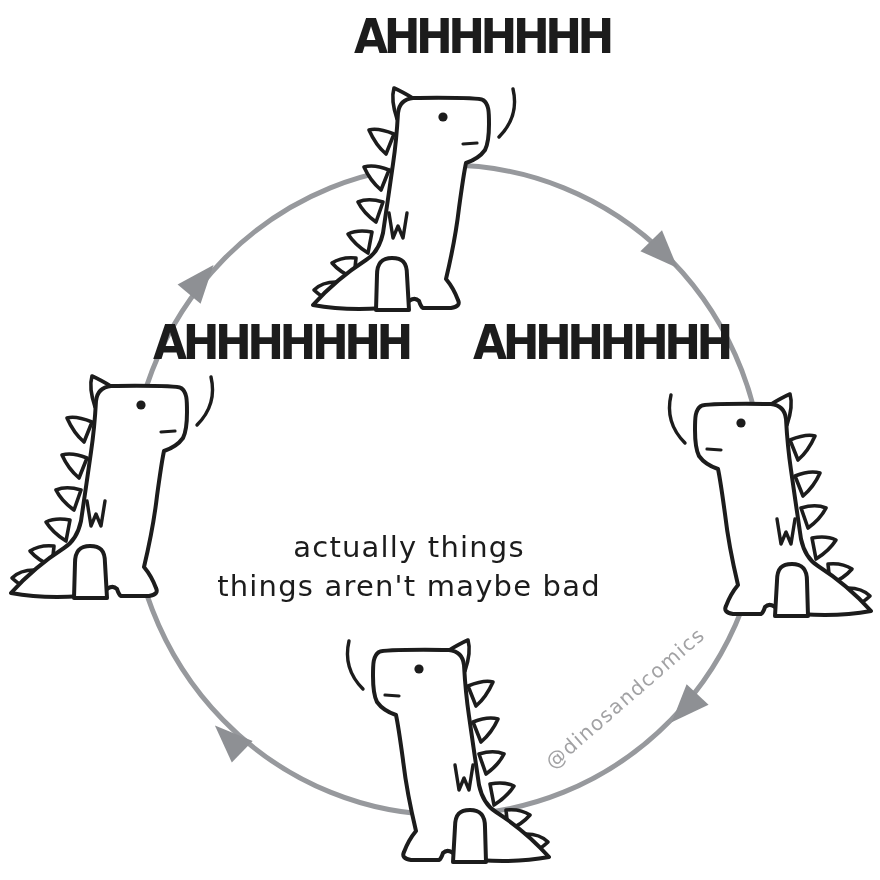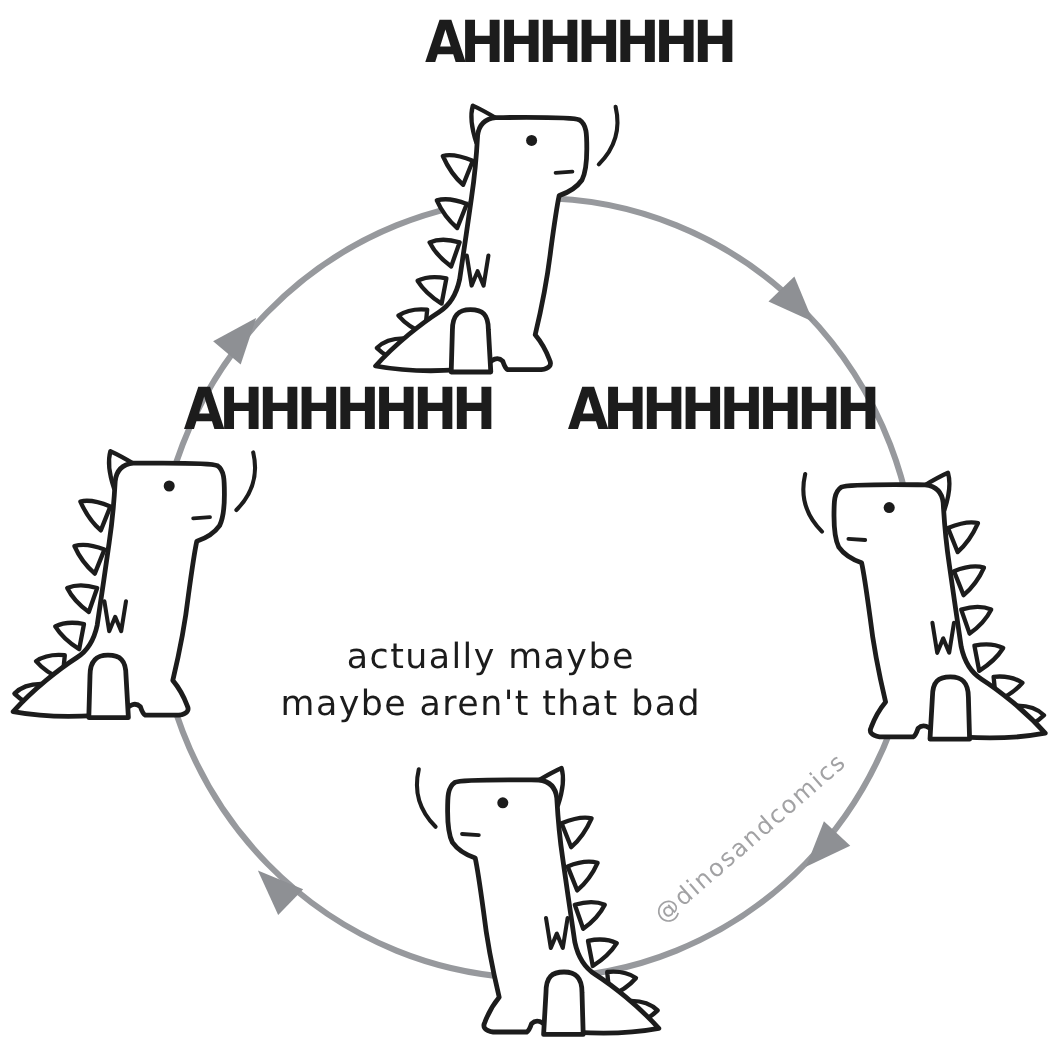--- a/index.html
+++ b/index.html
@@ -120,17 +120,17 @@
     <use href="#dino" transform="translate(552,638) scale(-1,1)"></use>
 
     <text class="watermark-text" fill="#a2a2a4" transform="translate(553,770) rotate(-41)">@dinosandcomics</text>
   </svg>
 
   <div class="scream top">AHHHHHHH</div>
   <div class="scream left">AHHHHHHH</div>
   <div class="scream right">AHHHHHHH</div>
 
   <div class="calm">
-    <div>actually maybe</div>
-    <div>maybe aren't that bad</div>
+    <div>actually things</div>
+    <div>things aren't maybe bad</div>
   </div>
 
 </div>
 
 </body></html>

